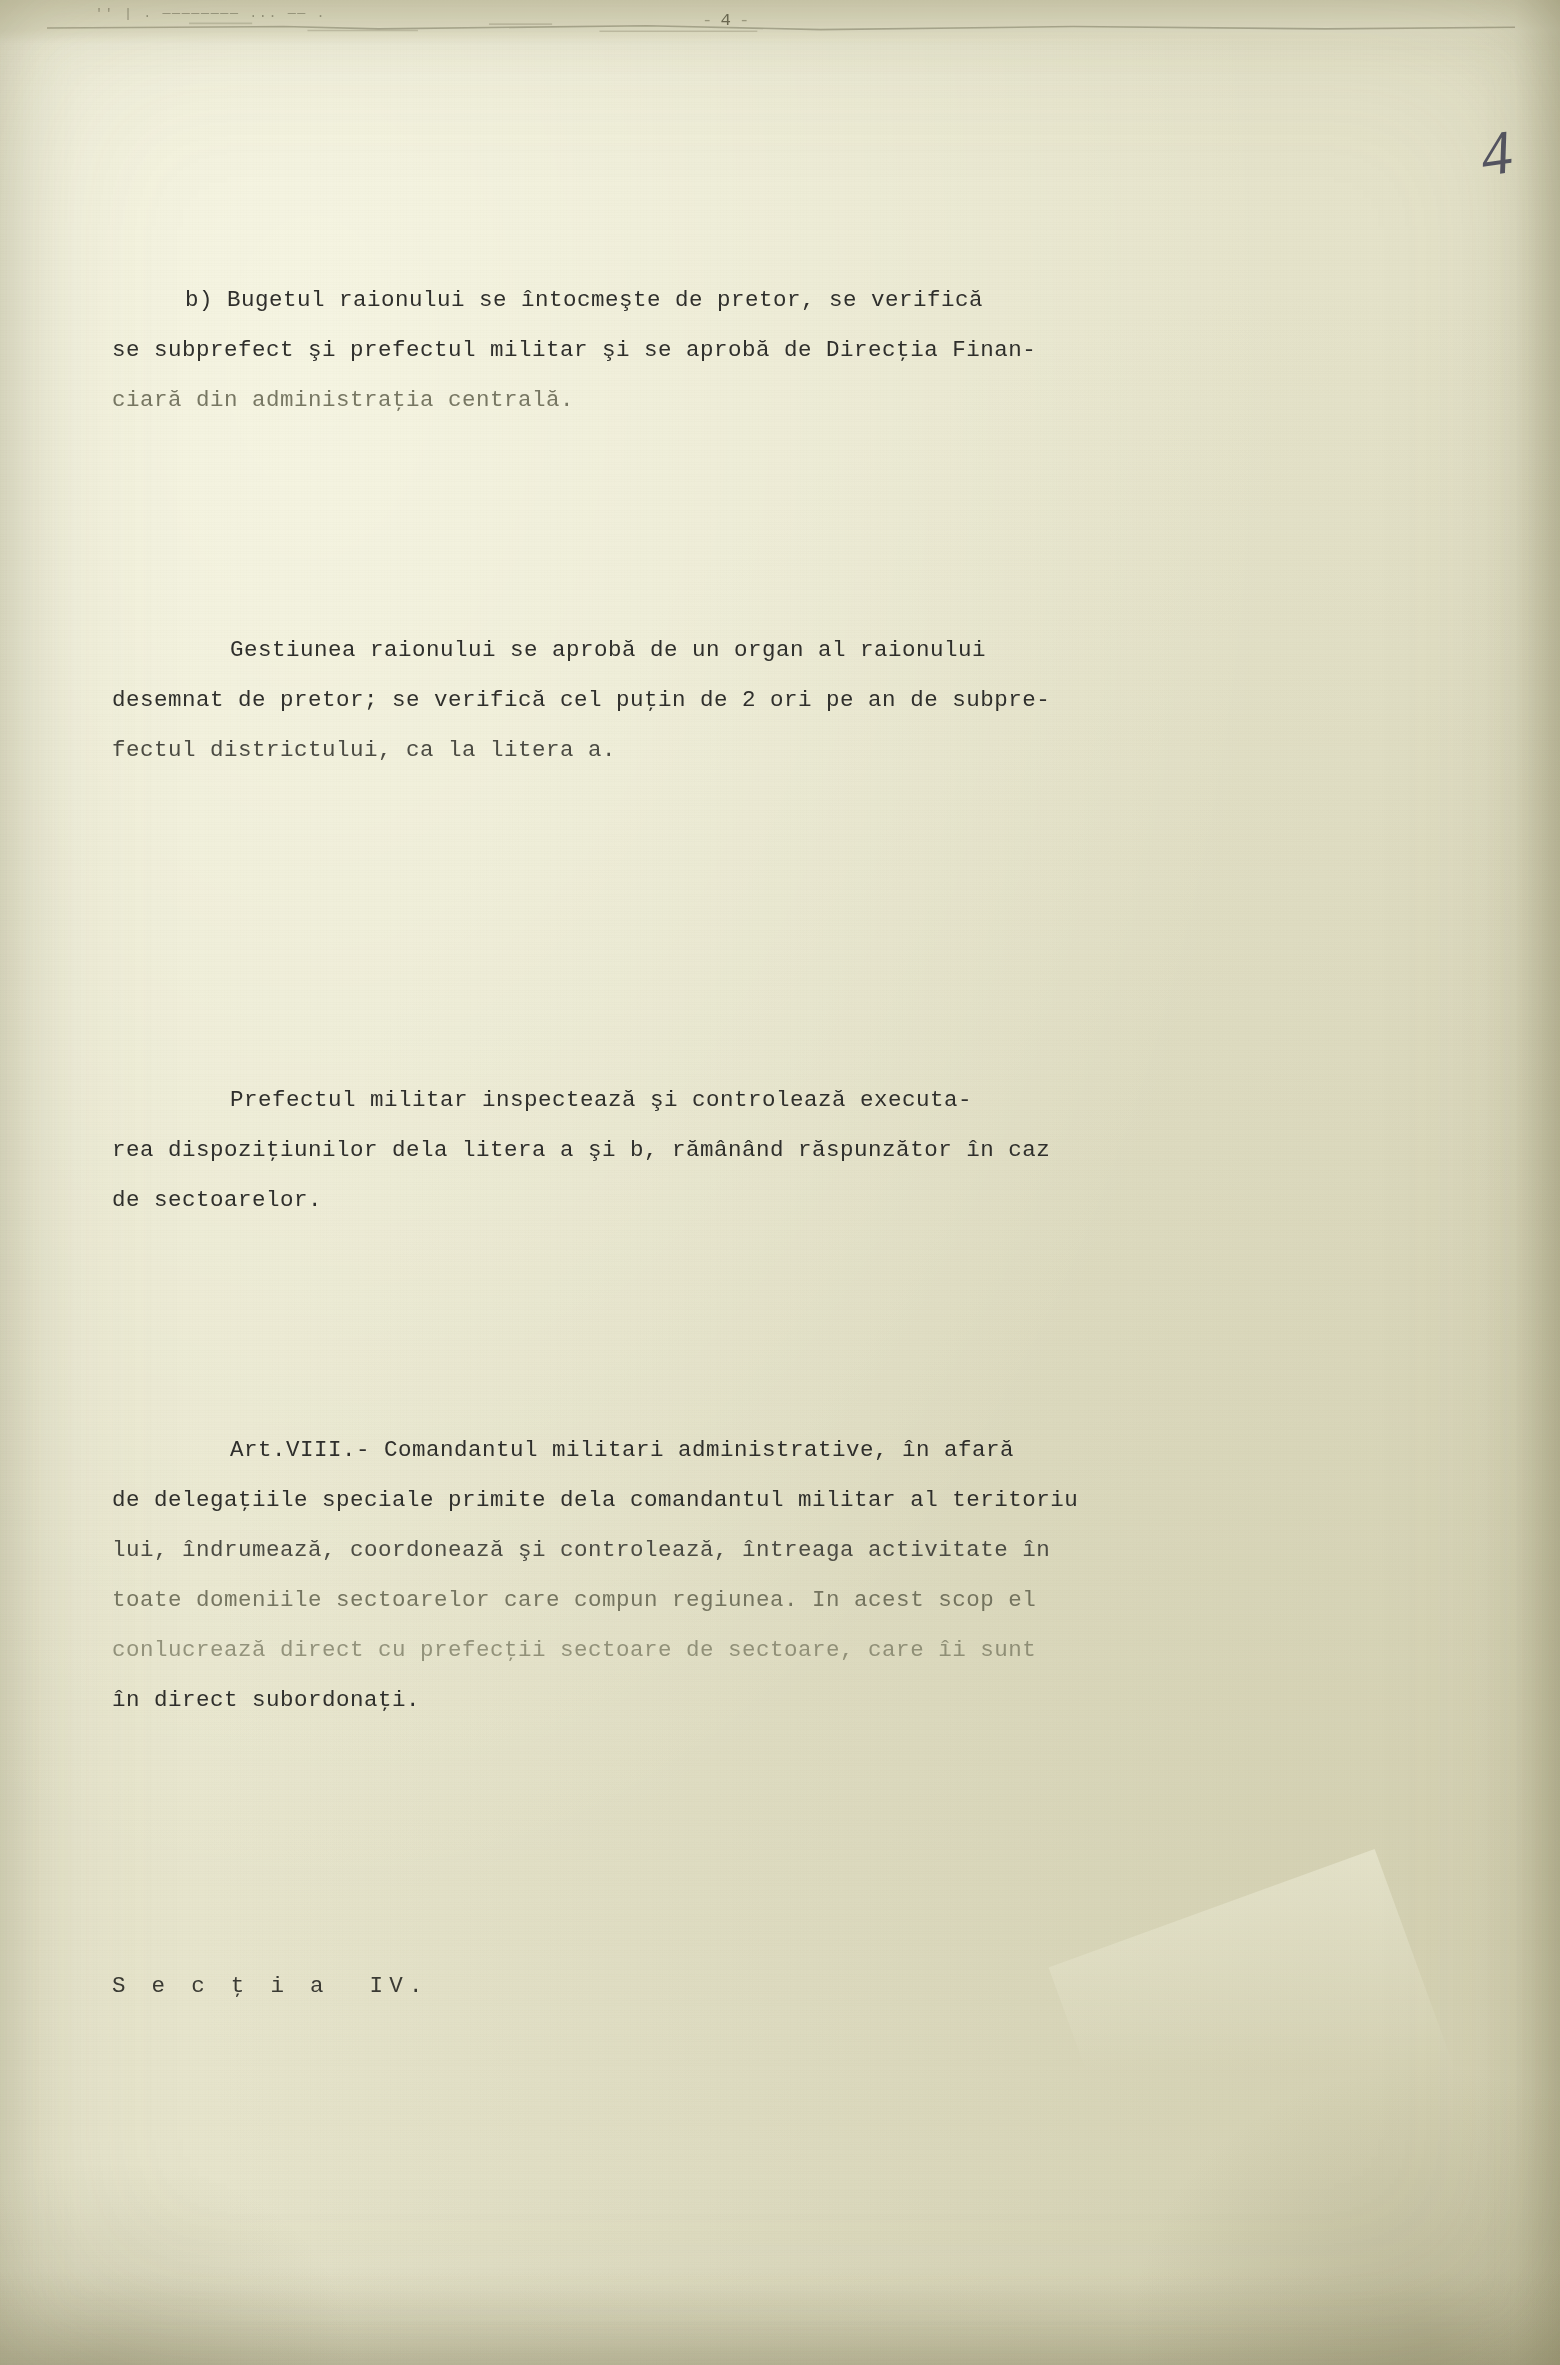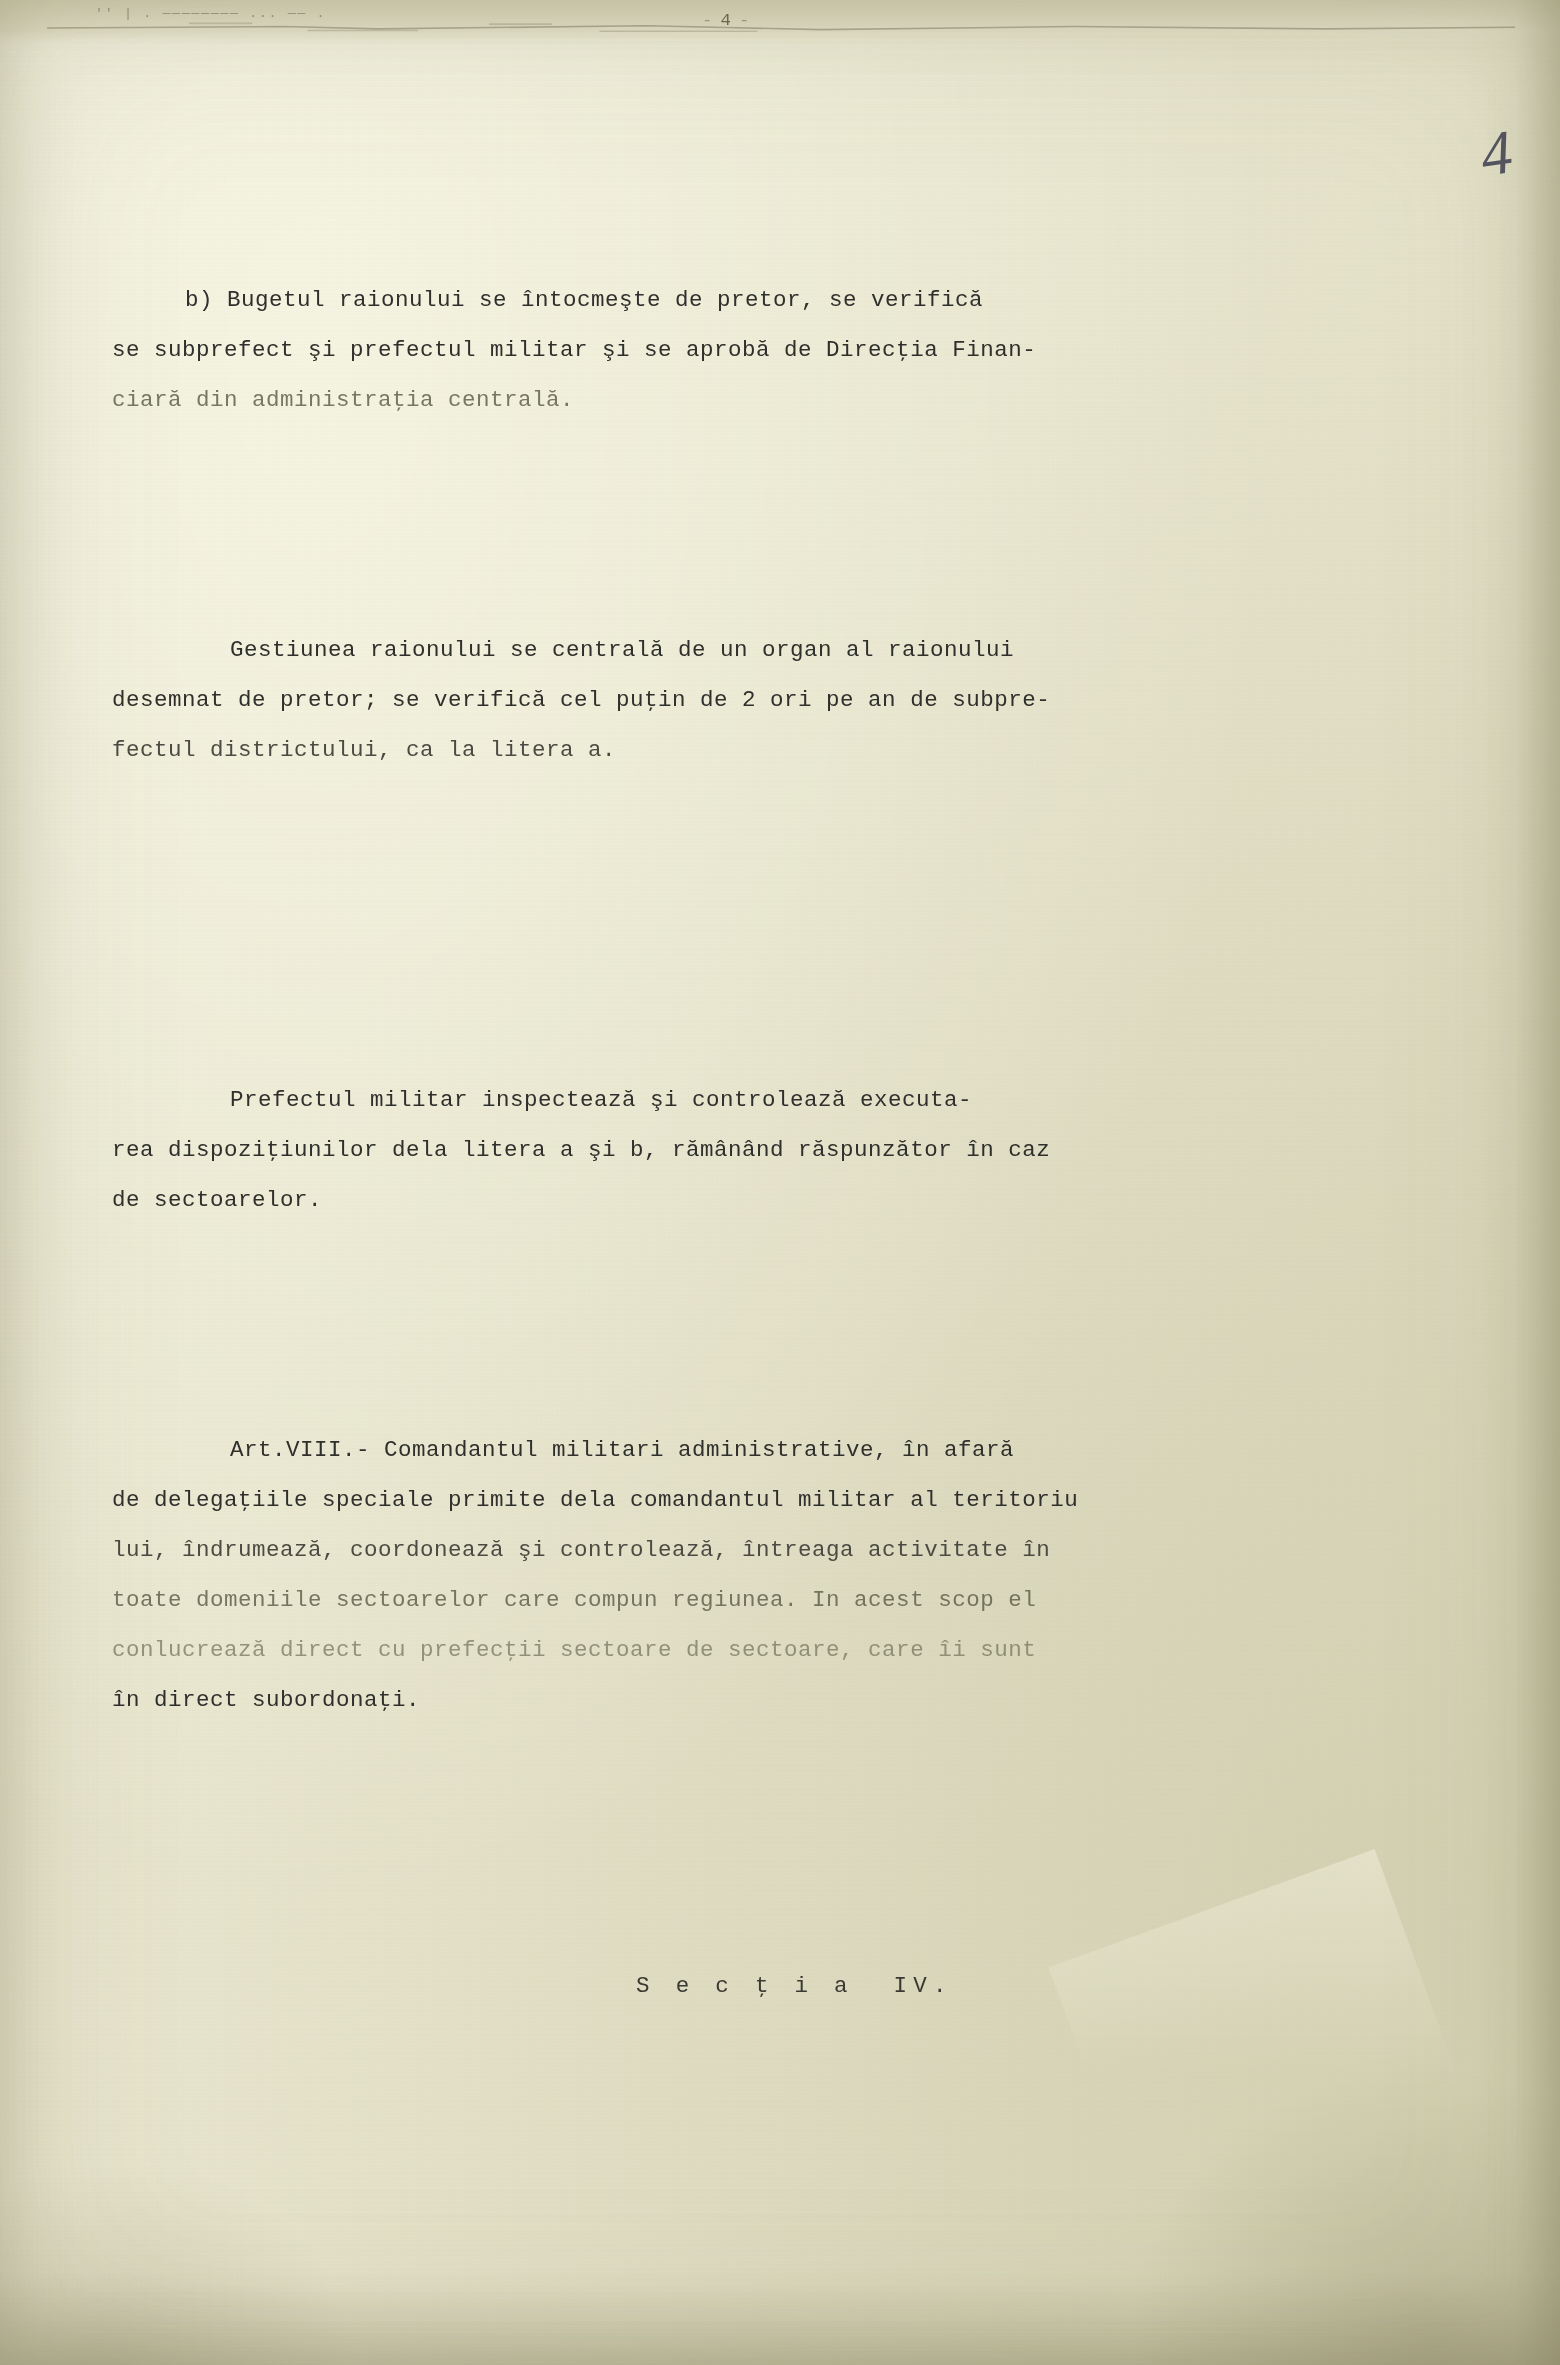--- a/index.html
+++ b/index.html
@@ -123,21 +123,21 @@
   .ind-sm {
     display: inline-block;
     width: 73px;
   }
   .fade-1 { color: #4b4b43; margin-top: 16px; }
   .fade-2 { color: #63634f; opacity: 0.86; }
   .fade-3 { color: #73735c; opacity: 0.72; }
 
   .section-head {
     margin-top: 36px;
-    text-align: center;
+    text-align: left;
     letter-spacing: 6.3px;
     color: #3a3a33;
   }
   .section-sub {
     margin-top: 11px;
     text-align: center;
     color: #45453a;
   }
 
   
@@ -209,21 +209,21 @@
   <div class="folio">4</div>
 
   <div class="text-block">
 
     
     <p class="para"><span class="ind-sm"></span><span>b) Bugetul raionului se întocmeşte de pretor, se verifică</span>
 <span>se subprefect şi prefectul militar şi se aprobă de Direcţia Finan-</span>
 <span class="fade-2">ciară din administraţia centrală.</span></p>
 
     
-    <p class="para"><span class="ind"></span><span>Gestiunea raionului se centrală de un organ al raionului</span>
+    <p class="para"><span class="ind"></span><span>Gestiunea raionului se aprobă de un organ al raionului</span>
 <span>desemnat de pretor; se verifică cel puţin de 2 ori pe an de subpre-</span>
 <span class="fade-1">fectul districtului, ca la litera a.</span></p>
 
     
 
     
     <p class="para"><span class="ind"></span><span>Prefectul militar inspectează şi controlează executa-</span>
 <span>rea dispoziţiunilor dela litera a şi b, rămânând răspunzător în caz</span>
 <span>de sectoarelor.</span></p>
 

